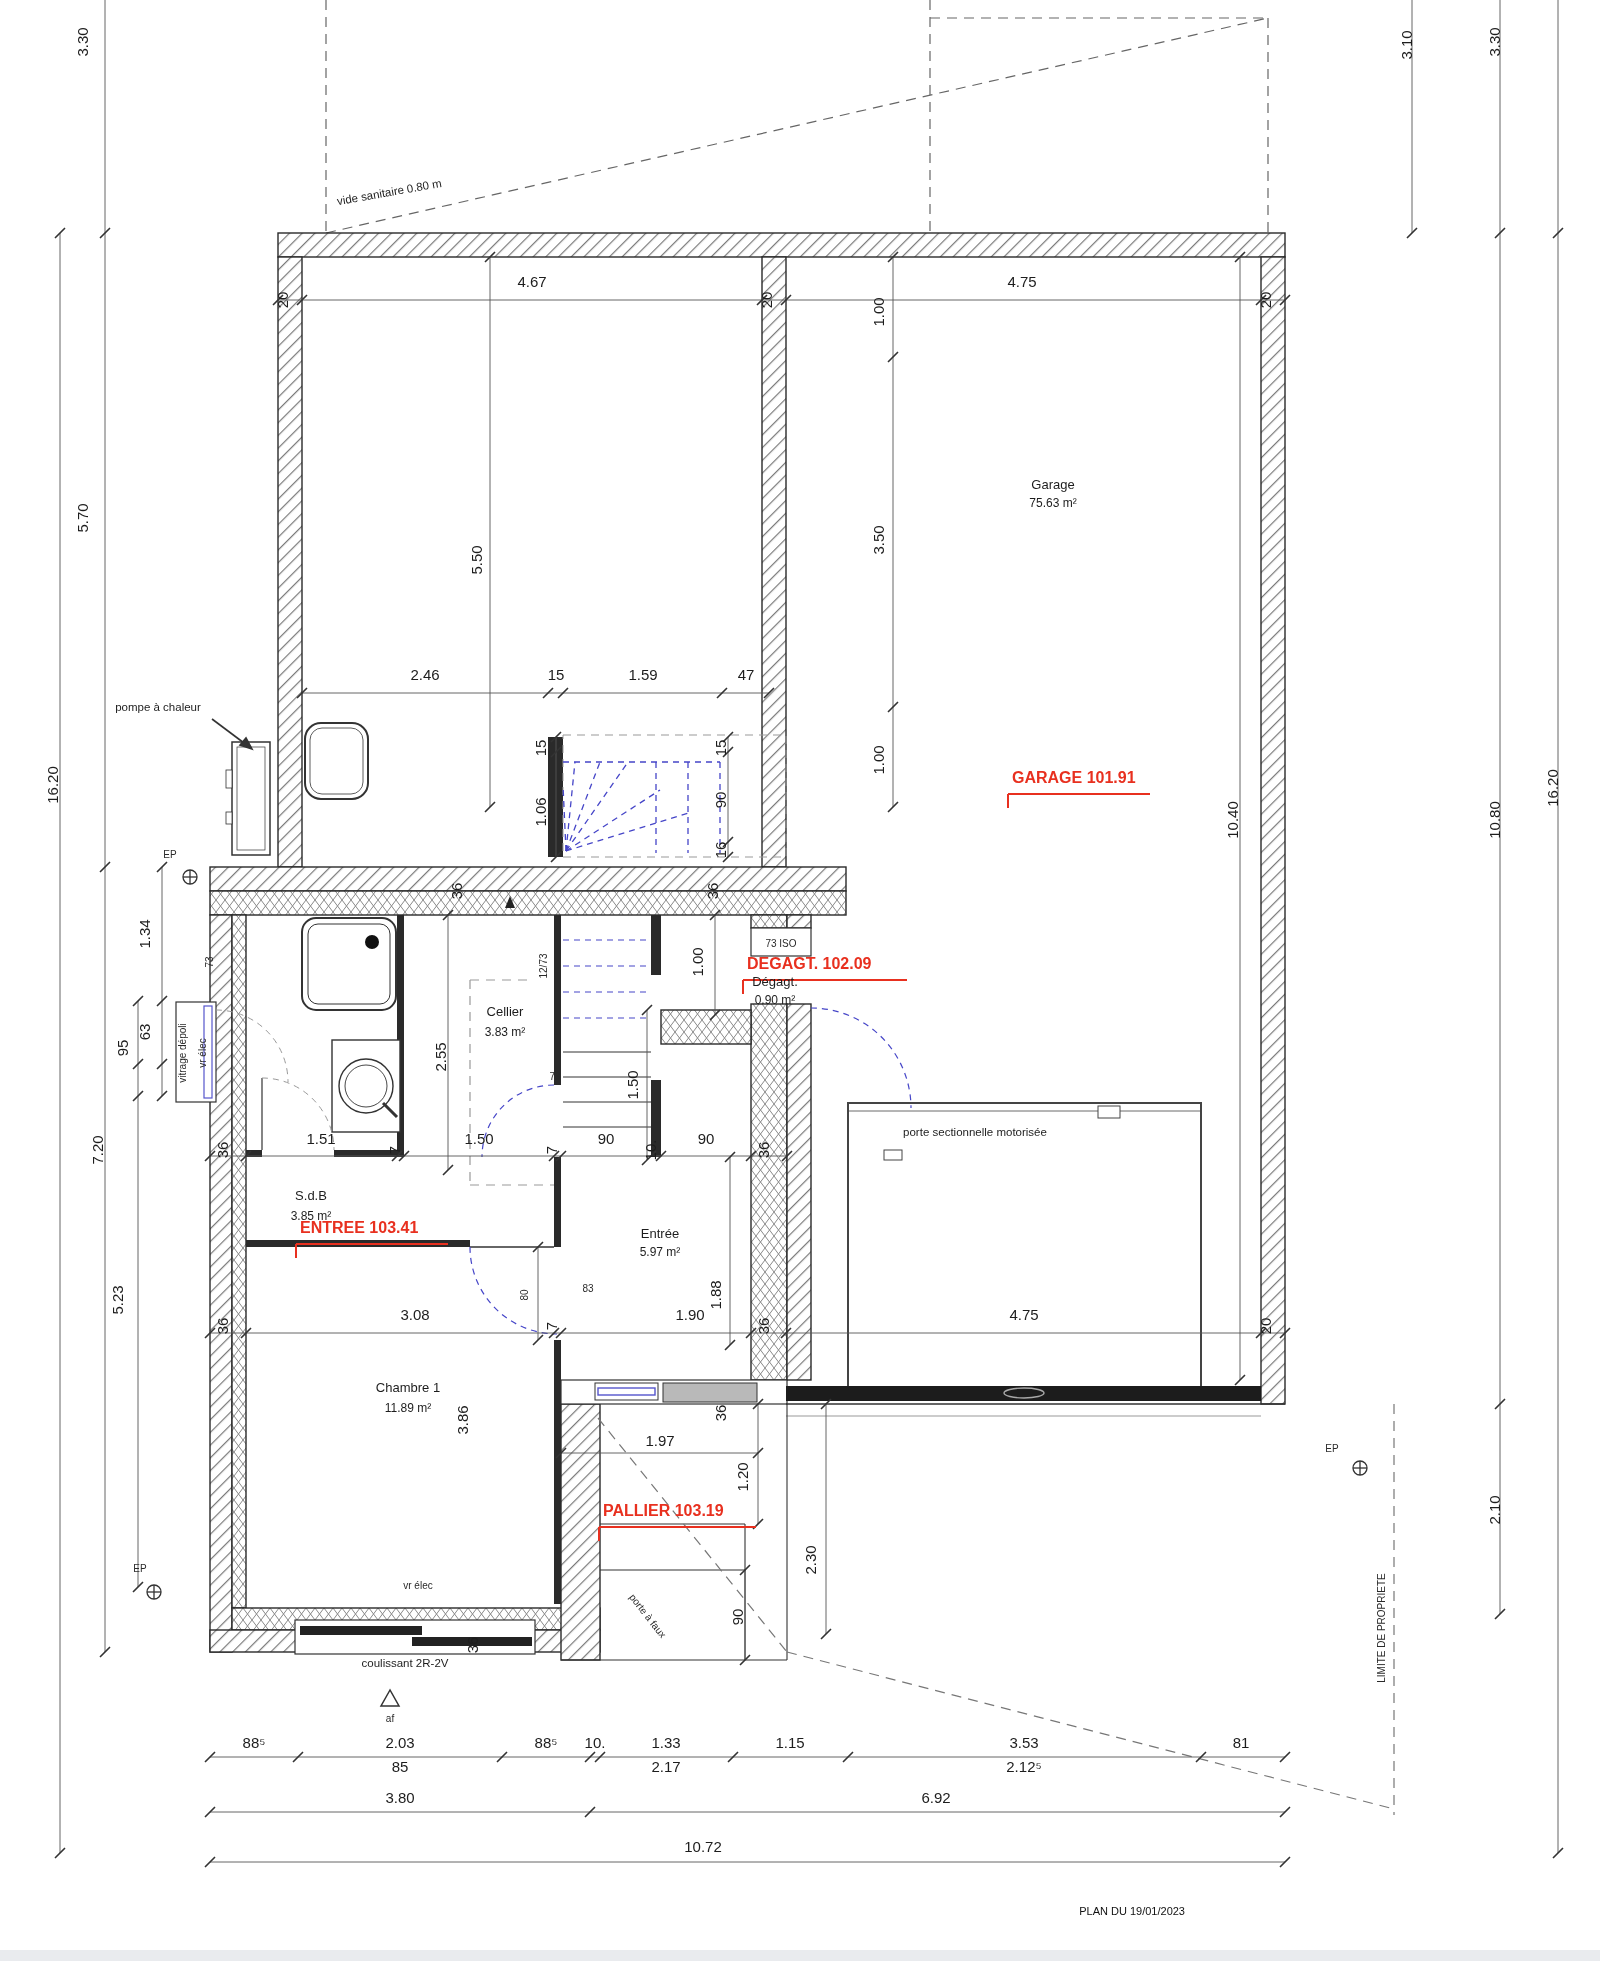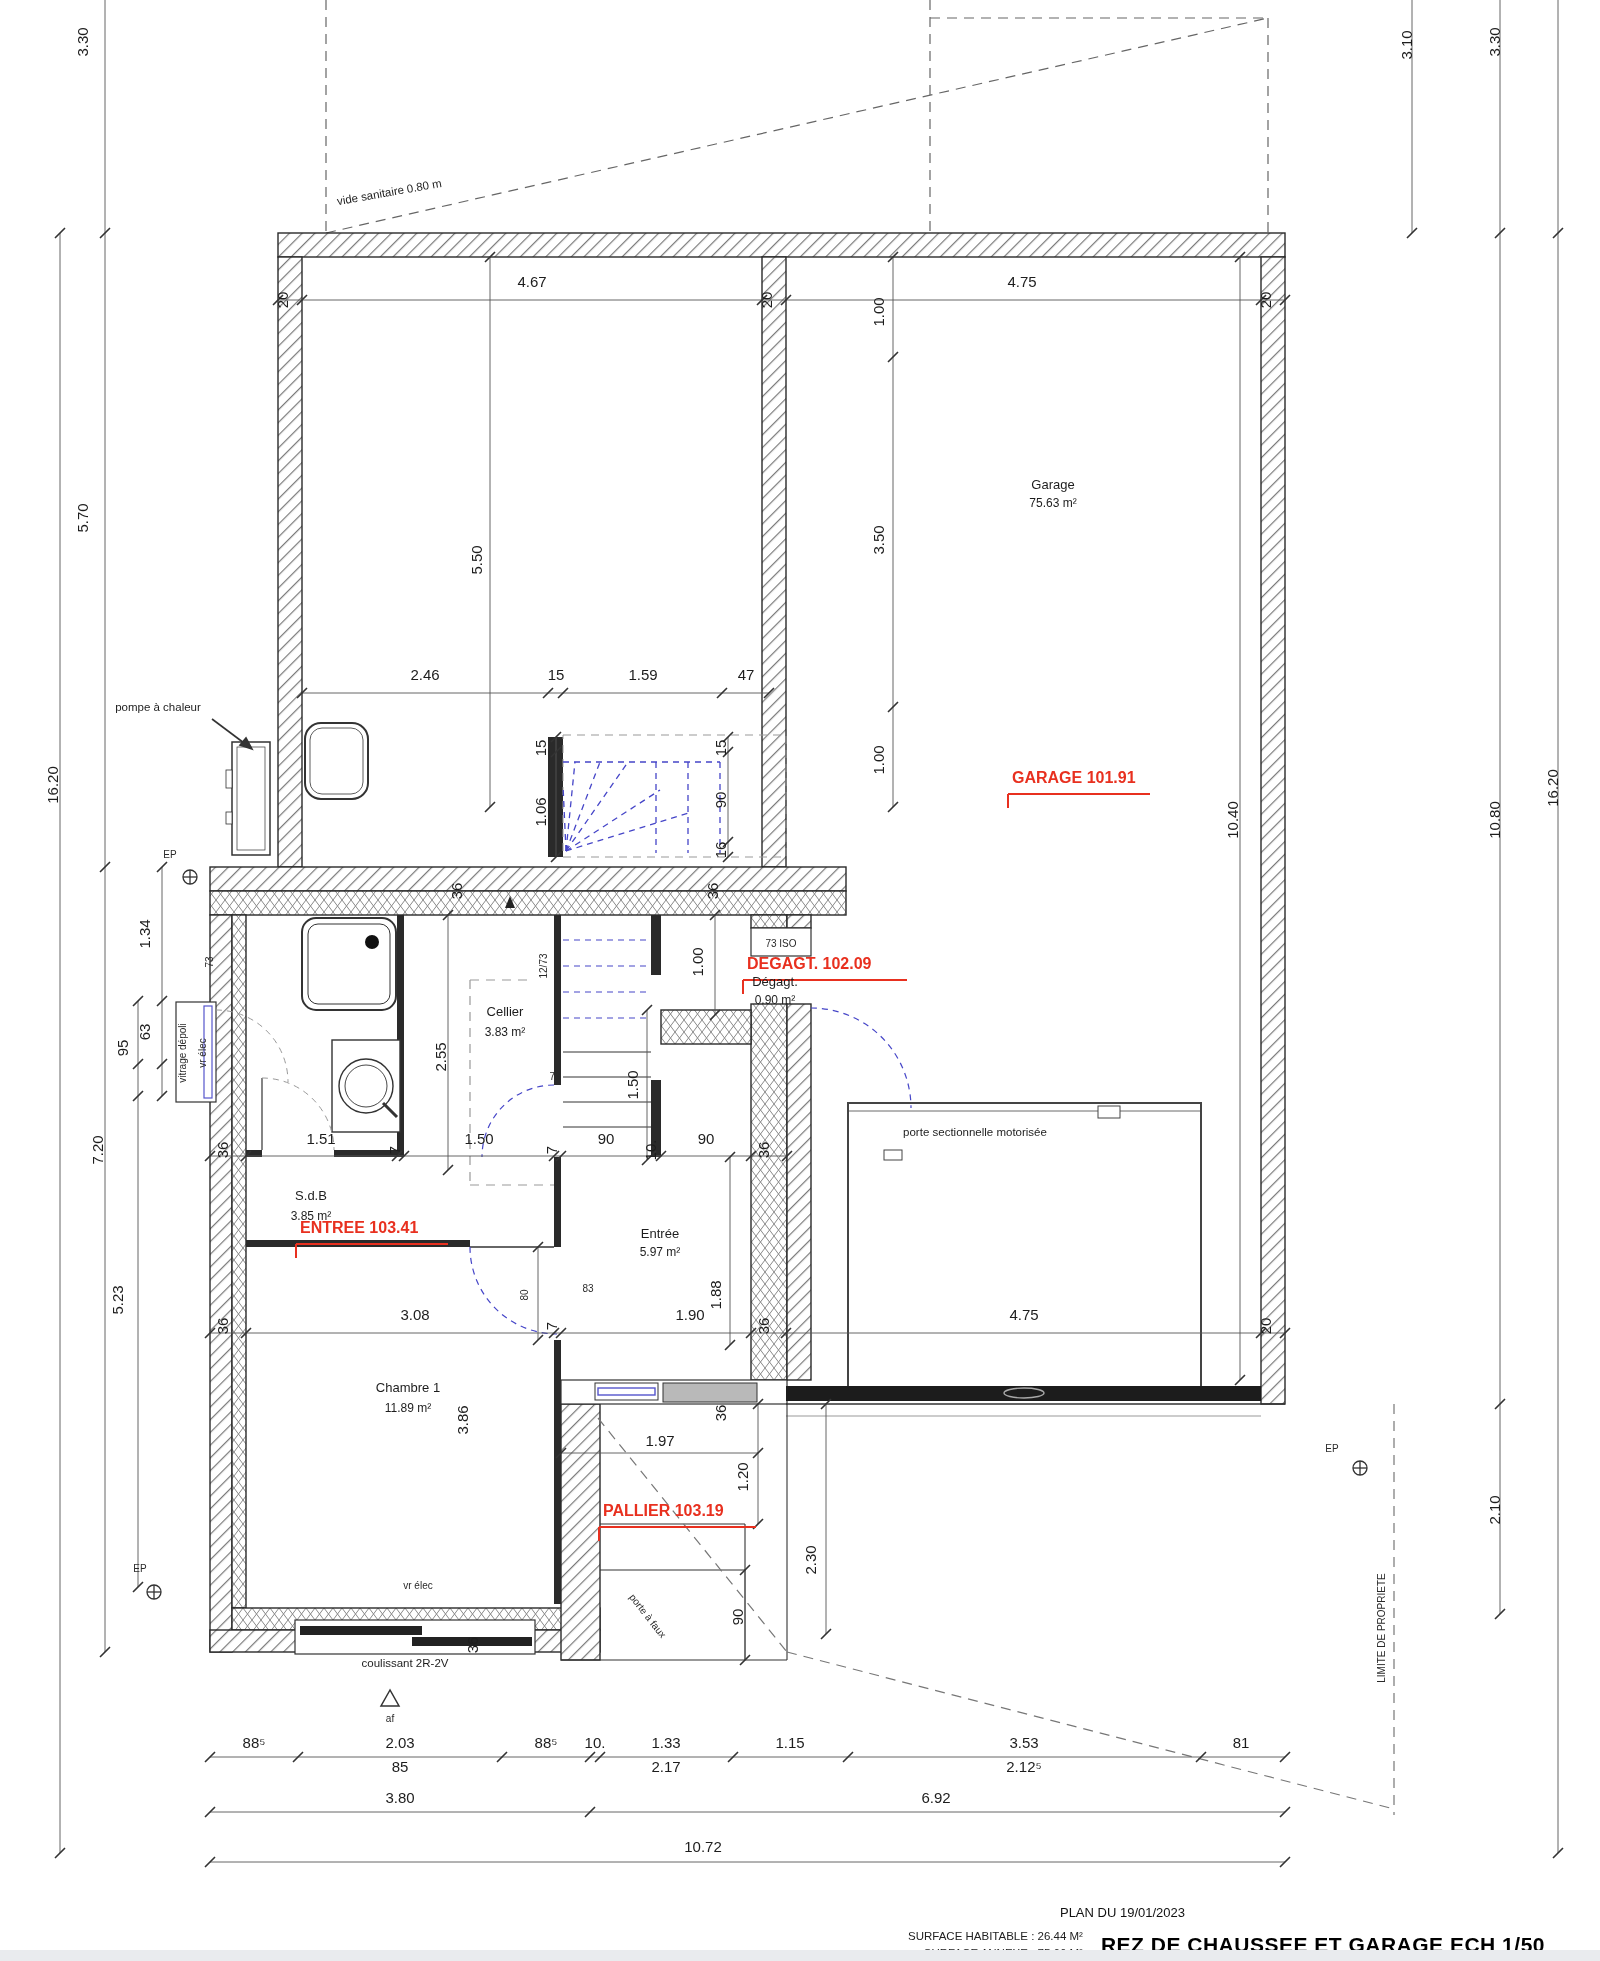--- a/index.html
+++ b/index.html
@@ -7,21 +7,21 @@
          font-family:"Liberation Sans",sans-serif;}
   svg{position:absolute;left:0;top:0;}
   svg text{font-family:"Liberation Sans",sans-serif;fill:#1d1d1d;}
   .dim{font-size:15px;text-anchor:middle;}
   .tiny{font-size:10px;text-anchor:middle;fill:#2a2a2a;}
   .note{font-size:11.5px;text-anchor:middle;}
   .room{font-size:13px;text-anchor:middle;}
   .area{font-size:12px;text-anchor:middle;}
   .red{font-size:16px;font-weight:bold;fill:#e8301f;text-anchor:start;}
   .titleblock{position:absolute;right:55px;top:1905px;width:780px;text-align:right;color:#111;}
-  .tb-date{font-size:13px;margin-bottom:8px;padding-right:360px;}
+  .tb-date{font-size:11px;margin-bottom:2px;padding-right:360px;}
   .tb-flex{display:flex;justify-content:flex-end;align-items:center;gap:18px;}
   .tb-surfaces{font-size:11.5px;line-height:1.5;text-align:right;color:#222;}
   .tb-title{font-size:21px;font-weight:bold;color:#000;letter-spacing:.5px;}
   .graybar{position:absolute;left:0;top:1950px;width:1600px;height:11px;background:#e9ebee;}
 </style>
 </head>
 <body>
 
 <div id="stage">
 <svg id="plan" width="1600" height="1961" viewBox="0 0 1600 1961">
@@ -394,23 +394,16 @@
         <text x="1385" y="1628" class="tiny" transform="rotate(-90 1385 1628)">LIMITE DE PROPRIETE</text>
         <text x="170" y="858" class="tiny">EP</text>
         <text x="140" y="1572" class="tiny">EP</text>
         <text x="1332" y="1452" class="tiny">EP</text>
         <text x="390" y="1722" class="tiny">af</text>
       </g>
 </svg>
 
 <div class="titleblock">
   <div class="tb-date">PLAN DU 19/01/2023</div>
-  <div class="tb-flex">
-    <div class="tb-surfaces">
-      <div>SURFACE HABITABLE : 26.44 M²</div>
-      <div>SURFACE ANNEXE : 75.66 M²</div>
-    </div>
-    <div class="tb-title">REZ DE CHAUSSEE ET GARAGE ECH 1/50</div>
-  </div>
 </div>
 
 <div class="graybar"></div>
 </div>
 
 </body></html>

